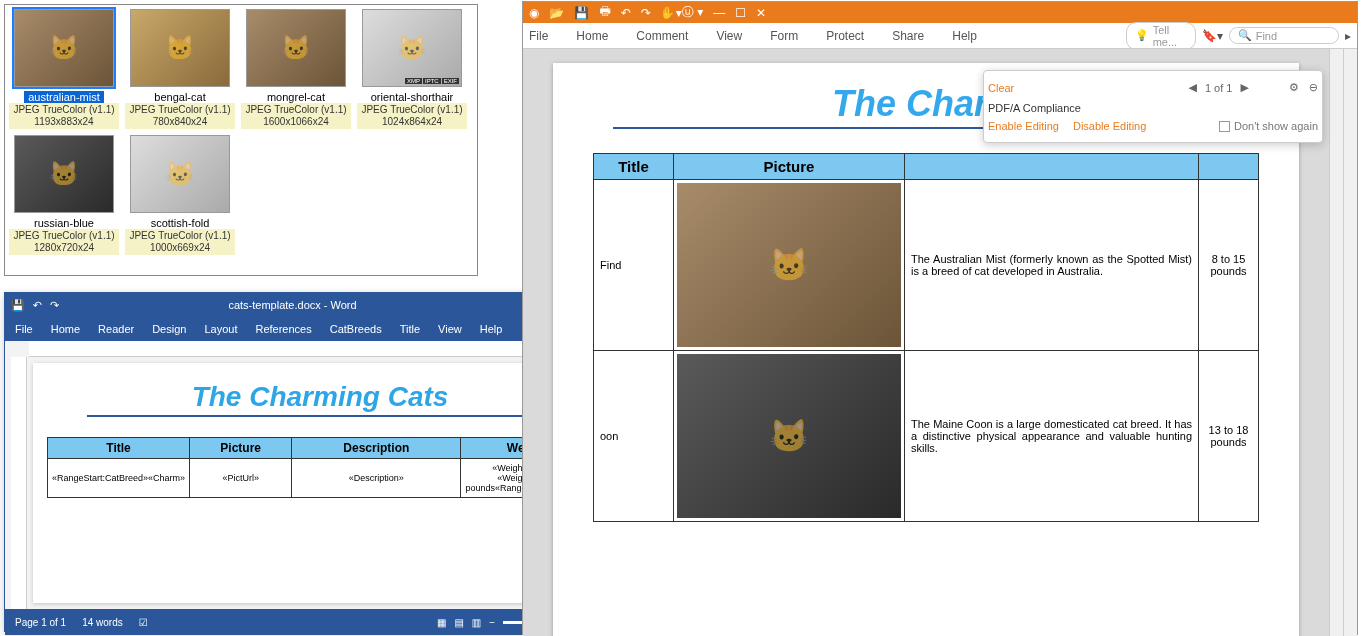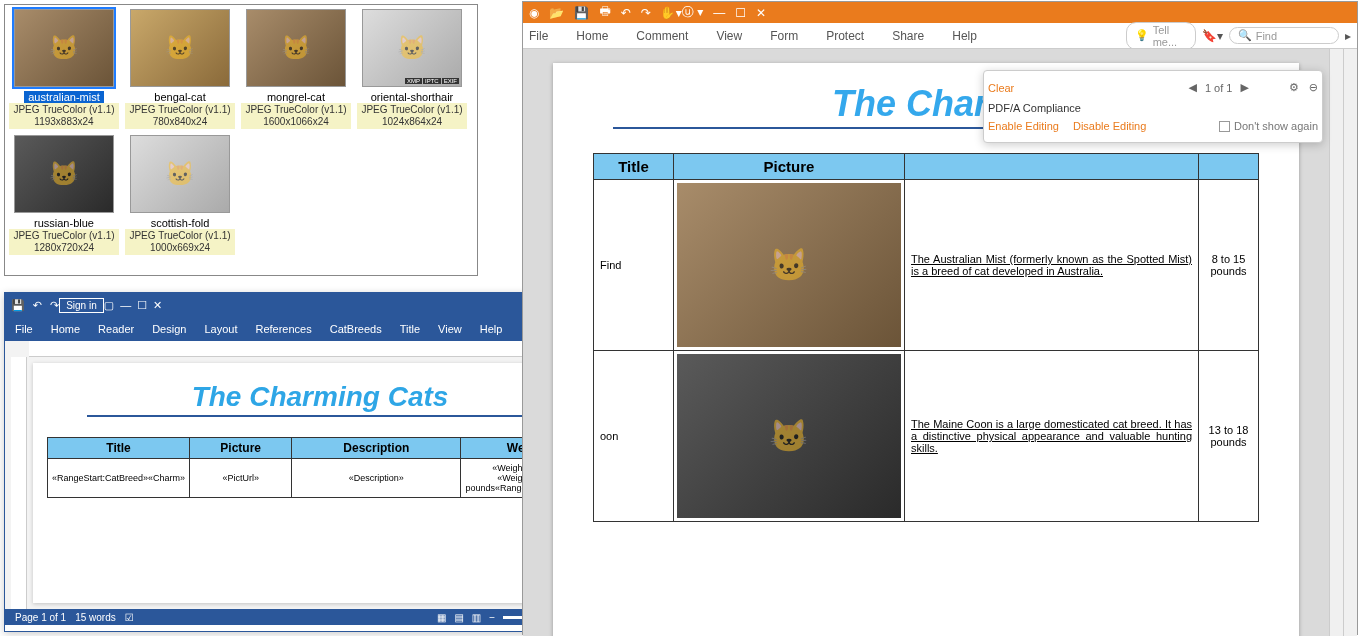--- a/index.html
+++ b/index.html
@@ -29,21 +29,21 @@
 .word-ribbon .right { margin-left: auto; display: flex; gap: 14px; align-items: center; }
 .word-doc-area { background: #f3f3f3; height: 268px; position: relative; overflow: hidden; }
 .ruler-h { height: 16px; background: #fff; border-bottom: 1px solid #ccc; margin-left: 24px; }
 .ruler-v { width: 16px; background: #fff; position: absolute; left: 6px; top: 16px; bottom: 0; border-right: 1px solid #ccc; }
 .word-page { background: #fff; margin: 6px 28px; padding: 18px 14px; height: 240px; box-shadow: 0 1px 4px rgba(0,0,0,0.2); }
 .cats-heading { color: #2ea6e6; font-style: italic; font-weight: bold; font-size: 28px; text-align: center; }
 .cats-underline { border-bottom: 2px solid #2b579a; margin: 2px 40px 20px; }
 .word-table { width: 100%; border-collapse: collapse; font-size: 10px; }
 .word-table th { background: #7cc8f0; border: 1px solid #333; padding: 3px; font-weight: bold; font-size: 12px; }
 .word-table td { border: 1px solid #333; padding: 4px; text-align: center; vertical-align: middle; font-size: 9px; }
-.word-status { height: 16px; background: #2b579a; color: #fff; display: flex; align-items: center; padding: 0 10px; font-size: 10px; gap: 9px; }
+.word-status { height: 26px; background: #2b579a; color: #fff; display: flex; align-items: center; padding: 0 10px; font-size: 10px; gap: 16px; }
 .word-status .right { margin-left: auto; display: flex; gap: 8px; align-items: center; }
 .zoom-slider { width: 80px; height: 3px; background: #fff; position: relative; }
 .zoom-thumb { width: 6px; height: 10px; background: #fff; position: absolute; top: -4px; left: 50%; }
 
 
 .foxit-win { position: absolute; left: 522px; top: 1px; width: 836px; height: 634px; background: #fff; border: 1px solid #999; display: flex; flex-direction: column; }
 .foxit-titlebar { background: #ea7b1d; color: #fff; height: 26px; display: flex; align-items: center; padding: 0 6px; font-size: 12px; }
 .foxit-titlebar .qa { display: flex; gap: 10px; align-items: center; }
 .foxit-titlebar .title { flex: 1; text-align: center; }
 .foxit-titlebar .ctrls { display: flex; gap: 10px; align-items: center; }
@@ -57,21 +57,21 @@
 .foxit-scroll { width: 14px; background: #f0f0f0; border-left: 1px solid #ccc; }
 .foxit-doc { flex: 1; background: #dadada; padding: 14px 30px; overflow: hidden; }
 .pdf-page { background: #fff; padding: 20px 40px; height: 580px; box-shadow: 0 1px 4px rgba(0,0,0,0.3); }
 .pdf-heading { color: #34a8ec; font-style: italic; font-weight: bold; font-size: 36px; text-align: center; }
 .pdf-underline { border-bottom: 2px solid #2b579a; margin: 2px 20px 24px; }
 .pdf-table { width: 100%; border-collapse: collapse; }
 .pdf-table th { background: #7cc8f0; border: 1px solid #333; padding: 4px; font-weight: bold; font-size: 15px; }
 .pdf-table td { border: 1px solid #333; padding: 6px; font-size: 11px; vertical-align: middle; }
 .pdf-table .img-cell { width: 230px; height: 170px; padding: 3px; }
 .cell-img { width: 224px; height: 164px; background: #888; display: block; }
-.desc-cell { text-align: justify; text-decoration: underline; }
+.desc-cell { text-align: justify; }
 .weight-cell { text-align: center; width: 60px; }
 
 
 .notif-panel { position: absolute; right: 34px; top: 68px; width: 340px; background: #fff; border: 1px solid #ccc; border-radius: 4px; box-shadow: 0 2px 10px rgba(0,0,0,0.2); padding: 10px 4px; font-size: 11px; }
 .notif-top { display: flex; align-items: center; margin-bottom: 8px; }
 .notif-clear { color: #ea7b1d; cursor: pointer; }
 .notif-nav { margin-left: auto; display: flex; gap: 8px; align-items: center; color: #666; }
 .notif-icons { display: flex; gap: 10px; color: #666; }
 .notif-title { font-size: 11px; color: #333; margin: 8px 0 6px; }
 .notif-body { color: #555; line-height: 1.4; margin-bottom: 10px; }
@@ -153,20 +153,21 @@
   </div>
 </div>
 
 <div class="word-win">
   <div class="word-titlebar">
     <div class="qa">
       <span class="ico">💾</span>
       <span class="ico">↶</span>
       <span class="ico">↷</span>
     </div>
+    <div class="title">cats-template.docx - Word</div>
     <div class="signin">Sign in</div>
     <div class="ctrls">
       <span class="ico">▢</span>
       <span class="ico">—</span>
       <span class="ico">☐</span>
       <span class="ico">✕</span>
     </div>
   </div>
   <div class="word-ribbon">
     <span class="ritem">File</span>
@@ -205,21 +206,21 @@
           <td>«PictUrl»</td>
           <td>«Description»</td>
           <td>«WeightFrom» to «WeightFrom» pounds«RangeEnd:CatBreed»</td>
         </tr>
       </tbody>
         </table>
     </div>
   </div>
   <div class="word-status">
     <span>Page 1 of 1</span>
-    <span>15 words</span>
+    <span>14 words</span>
     <span>☑</span>
     <div class="right">
       <span>▦</span>
       <span>▤</span>
       <span>▥</span>
       <span>−</span>
       <div class="zoom-slider">
           <div class="zoom-thumb"></div>
         </div>
       <span>+</span>

